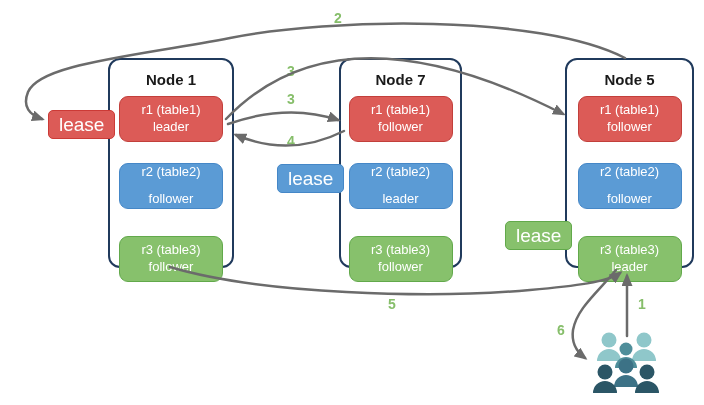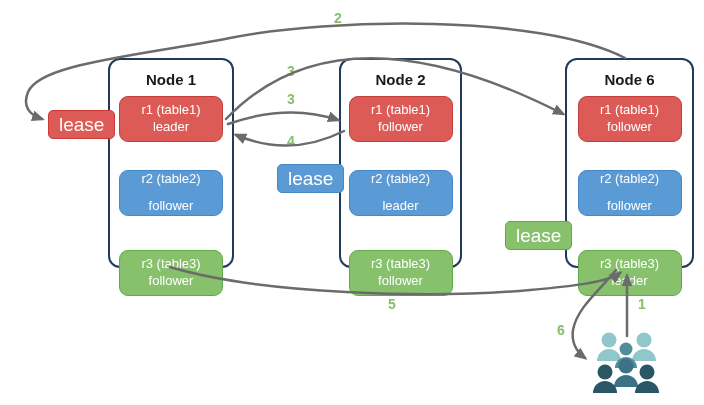--- a/index.html
+++ b/index.html
@@ -20,21 +20,21 @@
     position:absolute; top:58px; height:210px; background:#ffffff;
     border:2px solid var(--node-border); border-radius:12px; box-sizing:border-box;
   }
   #node1{left:108px; width:126px;}
   #node2{left:339px; width:123px;}
   #node3{left:565px; width:129px;}
   .node-title{
     text-align:center; font-weight:bold; font-size:15px; color:#1a1a1a;
     margin-top:11px; margin-bottom:8px;
   }
-  .replicas{display:flex; flex-direction:column; gap:28px; align-items:center;}
+  .replicas{display:flex; flex-direction:column; gap:21px; align-items:center;}
   .replica{
     width:104px; height:46px; border-radius:9px; box-sizing:border-box;
     display:flex; flex-direction:column; align-items:center; justify-content:center;
     color:#ffffff; font-size:13px; line-height:1.3; border:1.5px solid;
   }
   .replica.red{background:var(--red); border-color:var(--red-border);}
   .replica.blue{background:var(--blue); border-color:var(--blue-border);justify-content:space-between;}
   .replica.green{background:var(--green); border-color:var(--green-border);margin-top:6px;}
   .lease{
     position:absolute; color:#ffffff; font-size:19px; line-height:1;
@@ -79,39 +79,39 @@
         <span>follower</span>
       </div>
       <div class="replica green">
         <span>r3 (table3)</span>
         <span>follower</span>
       </div>
     </div>
   </div>
 
   <div class="node" id="node2">
-    <div class="node-title">Node 2</div>
+    <div class="node-title">Node 7</div>
     <div class="replicas">
       <div class="replica red">
         <span>r1 (table1)</span>
         <span>follower</span>
       </div>
       <div class="replica blue">
         <span>r2 (table2)</span>
         <span>leader</span>
       </div>
       <div class="replica green">
         <span>r3 (table3)</span>
         <span>follower</span>
       </div>
     </div>
   </div>
 
   <div class="node" id="node3">
-    <div class="node-title">Node 6</div>
+    <div class="node-title">Node 5</div>
     <div class="replicas">
       <div class="replica red">
         <span>r1 (table1)</span>
         <span>follower</span>
       </div>
       <div class="replica blue">
         <span>r2 (table2)</span>
         <span>follower</span>
       </div>
       <div class="replica green">

